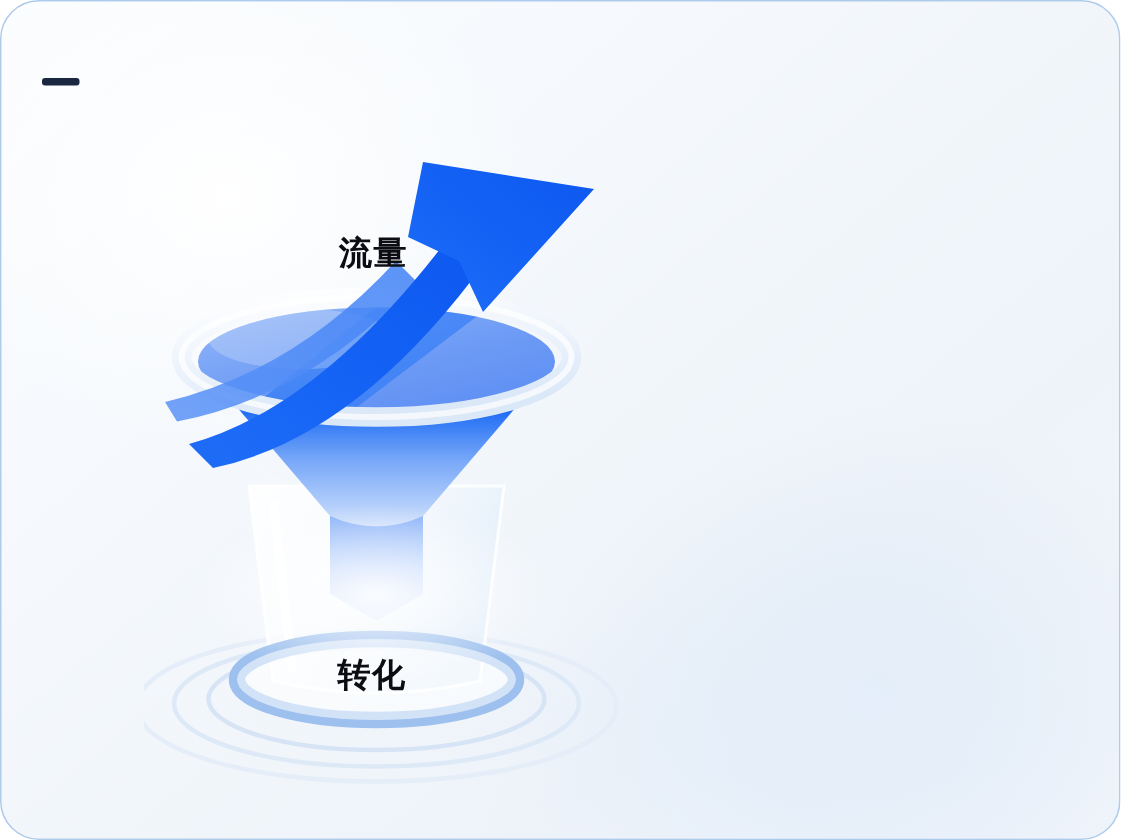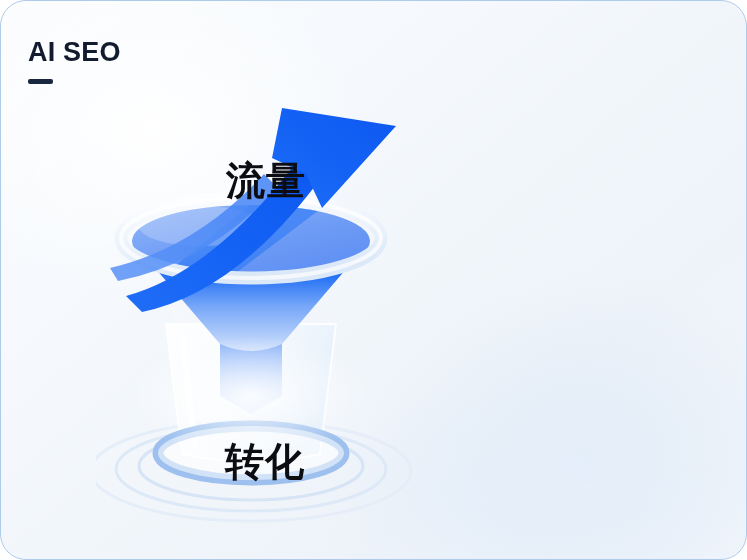--- a/index.html
+++ b/index.html
@@ -70,21 +70,21 @@
     font-size: 29px;
     font-weight: bold;
     color: #0b0d12;
     letter-spacing: 0.5px;
     white-space: nowrap;
   }
 
   
   .graphic-label {
     position: absolute;
-    font-size: 39px;
+    font-size: 22px;
     font-weight: bold;
     color: #0b0d12;
     letter-spacing: 1px;
     white-space: nowrap;
   }
   #label-traffic { left: 225px; top: 153px; }
   #label-conversion { left: 224px; top: 434px; }
 
   
   #funnel-illustration {
@@ -98,21 +98,20 @@
 </head>
 <body>
 
 <div id="canvas">
 
   <div class="bg-blob b1"></div>
   <div class="bg-blob b2"></div>
   <div class="bg-blob b3"></div>
 
   <div id="title-block">
-    <div id="page-title">AI SEO</div>
     <div id="title-underline"></div>
   </div>
 
 
   <svg id="funnel-illustration" viewBox="0 0 360 430">
     <defs>
       <linearGradient id="gradCone" x1="0" y1="0" x2="0" y2="1">
         <stop offset="0%" stop-color="#1366f5"></stop>
         <stop offset="30%" stop-color="#1f6df5"></stop>
         <stop offset="60%" stop-color="#78a8f8"></stop>

